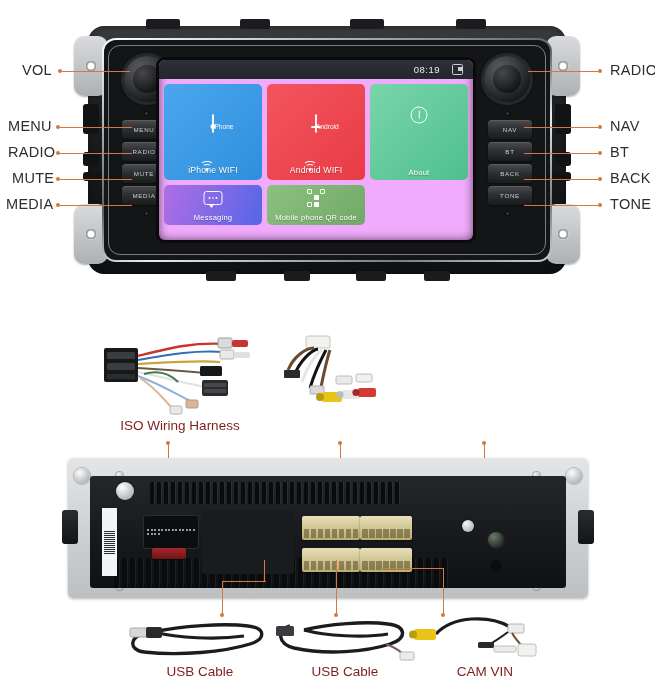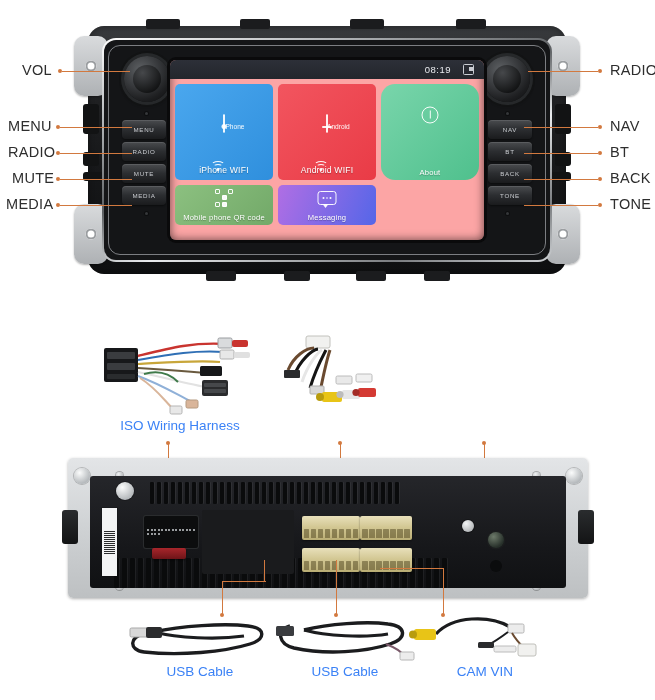--- a/index.html
+++ b/index.html
@@ -88,22 +88,22 @@
     display:flex;align-items:center;justify-content:center;
     font-size:6.2px;letter-spacing:.7px;color:#c9ccd0;
   }
   .mic{
     position:absolute;width:3px;height:3px;border-radius:50%;
     background:#35373a;box-shadow:0 0 0 1px #0d0e0f;
   }
 
   
   #screen{
-    position:absolute;left:82px;top:34px;width:314px;height:180px;
-    border-radius:6px;background:#fca5a5;
+    position:absolute;left:71px;top:34px;width:314px;height:180px;
+    border-radius:6px;background:#f0abfc;
     box-shadow:0 0 0 3px #0a0a0b,0 0 10px rgba(0,0,0,.6) inset;
     overflow:hidden;
   }
   #statusbar{
     height:19px;background:linear-gradient(180deg,#2d3038,#23262c);
     display:flex;align-items:center;justify-content:flex-end;
     padding-right:10px;gap:12px;
   }
   #statusbar .clock{font-size:9.5px;color:#e8eaee;letter-spacing:.5px;}
   #statusbar .sbicon{
@@ -190,21 +190,21 @@
     border-top:4px solid rgba(255,255,255,.95);
   }
   
   .qric{display:grid;grid-template-columns:repeat(3,5px);grid-template-rows:repeat(3,5px);gap:1.5px;}
   .qric b{border:1.2px solid rgba(255,255,255,.95);border-radius:1px;display:block;}
   .qric b.f{background:rgba(255,255,255,.95);}
   .qric b.e{border:none;}
 
   
   .acc{position:absolute;text-align:center;}
-  .acc .caption{font-size:13.5px;color:#3b82f6;white-space:nowrap;}
+  .acc .caption{font-size:13.5px;color:#7f1d1d;white-space:nowrap;}
   .acc .art{position:relative;}
 
   
   #unit-rear{
     position:absolute;left:68px;top:458px;width:520px;height:140px;
   }
   .rear-plate{
     position:absolute;inset:0;border-radius:5px;
     background:linear-gradient(180deg,#e3e5e7 0%,#cfd2d4 50%,#bdc0c2 100%);
     box-shadow:0 1px 3px rgba(0,0,0,.3);
@@ -346,47 +346,47 @@
               <i></i>
               <i></i>
               <i></i>
             </span>
           <span class="glyph">
             <span class="phone"><span class="os">Android</span><span class="bar"></span></span>
           </span>
           <span class="tlabel">Android WIFI</span>
         </div>
 
-        <div class="tile small" style="background:linear-gradient(135deg,#79d5ab,#4fc08d);border-radius:14px;">
+        <div class="tile small" style="background:linear-gradient(135deg,#79d5ab,#4fc08d);">
           <span class="glyph infoic"></span>
           <span class="tlabel">About</span>
+        </div>
+
+        <div class="tile small" style="background:linear-gradient(110deg,#b06ee4,#5566e8);">
+          <span class="glyph chatic">
+              <span></span>
+              <span></span>
+              <span></span>
+            </span>
+          <span class="tlabel">Messaging</span>
         </div>
 
         <div class="tile small" style="background:linear-gradient(135deg,#8cc080,#72a968);">
           <span class="glyph qric">
             <b></b>
               <b class="e"></b>
               <b></b>
             <b class="e"></b>
               <b class="f"></b>
               <b class="e"></b>
             <b></b>
               <b class="f"></b>
               <b class="e"></b>
           </span>
           <span class="tlabel">Mobile phone QR code</span>
-        </div>
-
-        <div class="tile small" style="background:linear-gradient(110deg,#b06ee4,#5566e8);">
-          <span class="glyph chatic">
-              <span></span>
-              <span></span>
-              <span></span>
-            </span>
-          <span class="tlabel">Messaging</span>
         </div>
 
       </div>
     </div>
   </div>
 
   <div class="clabel" style="left:22px;top:62px;">VOL</div>
   <div class="lline h" style="left:62px;top:71px;width:68px;"></div>
   <div class="ldot" style="left:58px;top:69px;"></div>
 

